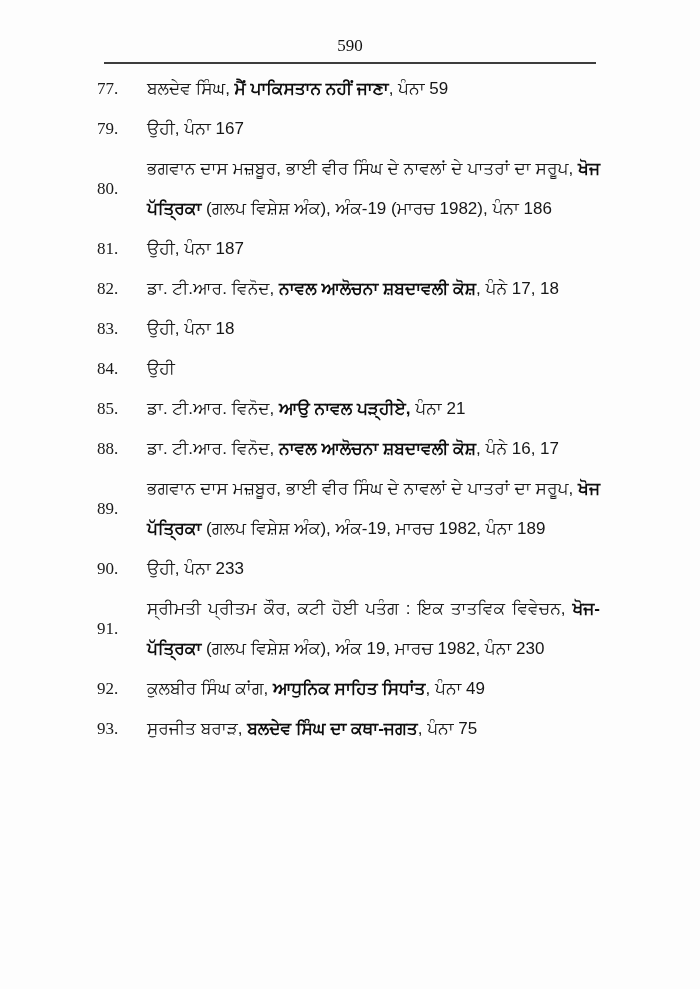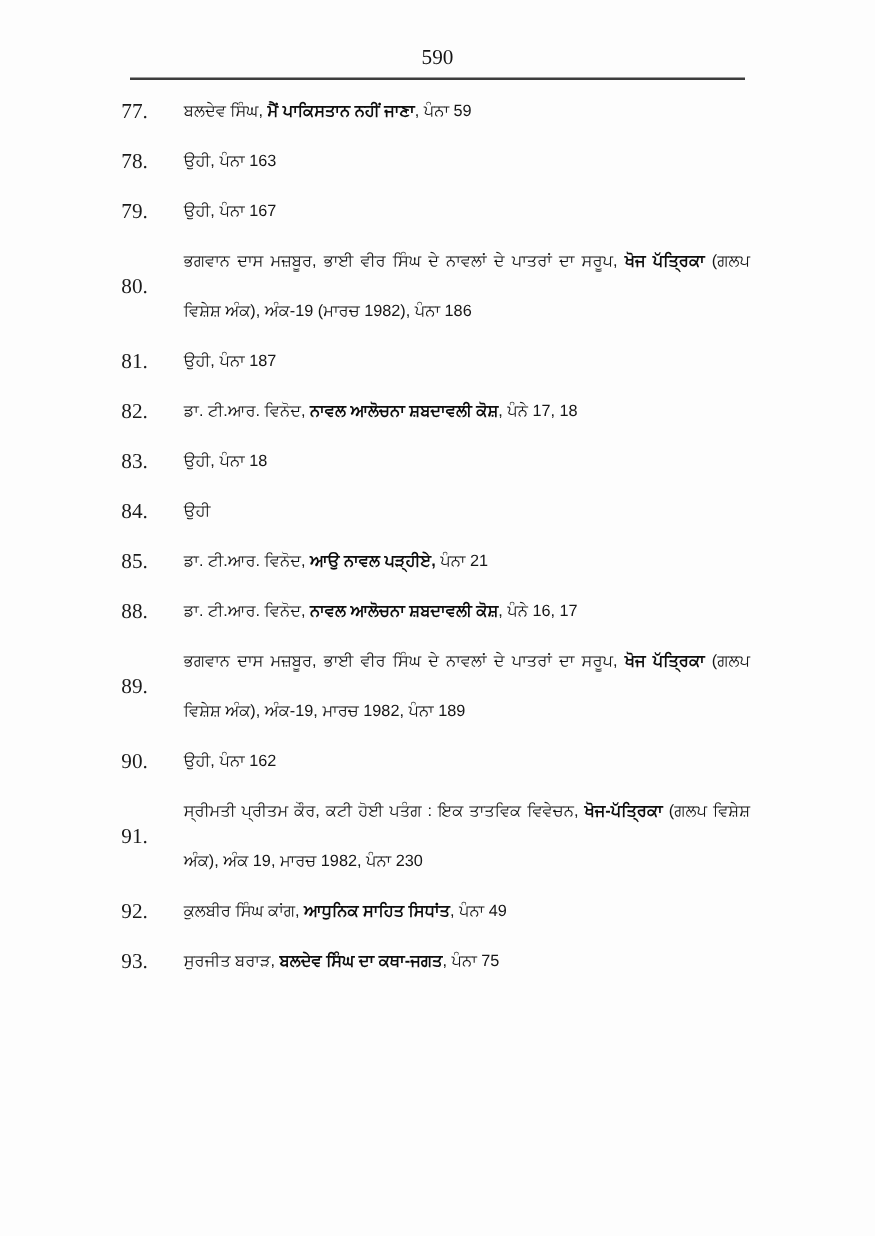--- a/index.html
+++ b/index.html
@@ -41,44 +41,40 @@
   .entry-number {
     flex: 0 0 50px;
     width: 50px;
     font-family: "Liberation Serif", "DejaVu Serif", serif;
     font-size: 17px;
     line-height: 40px;
     color: #1a1a1a;
   }
   .entry-text {
     flex: 1 1 auto;
-    font-size: 13px;
+    font-size: 17px;
     line-height: 40px;
     text-align: justify;
     color: #161616;
   }
   .entry-text b {
     font-weight: 700;
     color: #0d0d0d;
   }
 </style>
 </head>
 <body>
 
 <div class="page">
   <div class="page-number">590</div>
   <hr class="header-rule">
   <div class="reference-list">
       <div class="entry">
         <div class="entry-number">77.</div>
         <div class="entry-text"><span>ਬਲਦੇਵ ਸਿੰਘ, </span><b>ਮੈਂ ਪਾਕਿਸਤਾਨ ਨਹੀਂ ਜਾਣਾ</b><span>, ਪੰਨਾ 59</span></div>
-      </div>
-      <div class="entry">
-        <div class="entry-number">78.</div>
-        <div class="entry-text"><span>ਉਹੀ, ਪੰਨਾ 163</span></div>
       </div>
       <div class="entry">
         <div class="entry-number">79.</div>
         <div class="entry-text"><span>ਉਹੀ, ਪੰਨਾ 167</span></div>
       </div>
       <div class="entry">
         <div class="entry-number">80.</div>
         <div class="entry-text"><span>ਭਗਵਾਨ ਦਾਸ ਮਜ਼ਬੂਰ, ਭਾਈ ਵੀਰ ਸਿੰਘ ਦੇ ਨਾਵਲਾਂ ਦੇ ਪਾਤਰਾਂ ਦਾ ਸਰੂਪ, </span><b>ਖੋਜ ਪੱਤ੍ਰਿਕਾ</b><span> (ਗਲਪ ਵਿਸ਼ੇਸ਼ ਅੰਕ), ਅੰਕ-19 (ਮਾਰਚ 1982), ਪੰਨਾ 186</span></div>
       </div>
       <div class="entry">
@@ -104,21 +100,21 @@
       <div class="entry">
         <div class="entry-number">88.</div>
         <div class="entry-text"><span>ਡਾ. ਟੀ.ਆਰ. ਵਿਨੋਦ, </span><b>ਨਾਵਲ ਆਲੋਚਨਾ ਸ਼ਬਦਾਵਲੀ ਕੋਸ਼</b><span>, ਪੰਨੇ 16, 17</span></div>
       </div>
       <div class="entry">
         <div class="entry-number">89.</div>
         <div class="entry-text"><span>ਭਗਵਾਨ ਦਾਸ ਮਜ਼ਬੂਰ, ਭਾਈ ਵੀਰ ਸਿੰਘ ਦੇ ਨਾਵਲਾਂ ਦੇ ਪਾਤਰਾਂ ਦਾ ਸਰੂਪ, </span><b>ਖੋਜ ਪੱਤ੍ਰਿਕਾ</b><span> (ਗਲਪ ਵਿਸ਼ੇਸ਼ ਅੰਕ), ਅੰਕ-19, ਮਾਰਚ 1982, ਪੰਨਾ 189</span></div>
       </div>
       <div class="entry">
         <div class="entry-number">90.</div>
-        <div class="entry-text"><span>ਉਹੀ, ਪੰਨਾ 162</span></div>
+        <div class="entry-text"><span>ਉਹੀ, ਪੰਨਾ 233</span></div>
       </div>
       <div class="entry">
         <div class="entry-number">91.</div>
         <div class="entry-text"><span>ਸ੍ਰੀਮਤੀ ਪ੍ਰੀਤਮ ਕੌਰ, ਕਟੀ ਹੋਈ ਪਤੰਗ : ਇਕ ਤਾਤਵਿਕ ਵਿਵੇਚਨ, </span><b>ਖੋਜ-ਪੱਤ੍ਰਿਕਾ</b><span> (ਗਲਪ ਵਿਸ਼ੇਸ਼ ਅੰਕ), ਅੰਕ 19, ਮਾਰਚ 1982, ਪੰਨਾ 230</span></div>
       </div>
       <div class="entry">
         <div class="entry-number">92.</div>
         <div class="entry-text"><span>ਕੁਲਬੀਰ ਸਿੰਘ ਕਾਂਗ, </span><b>ਆਧੁਨਿਕ ਸਾਹਿਤ ਸਿਧਾਂਤ</b><span>, ਪੰਨਾ 49</span></div>
       </div>
       <div class="entry">

